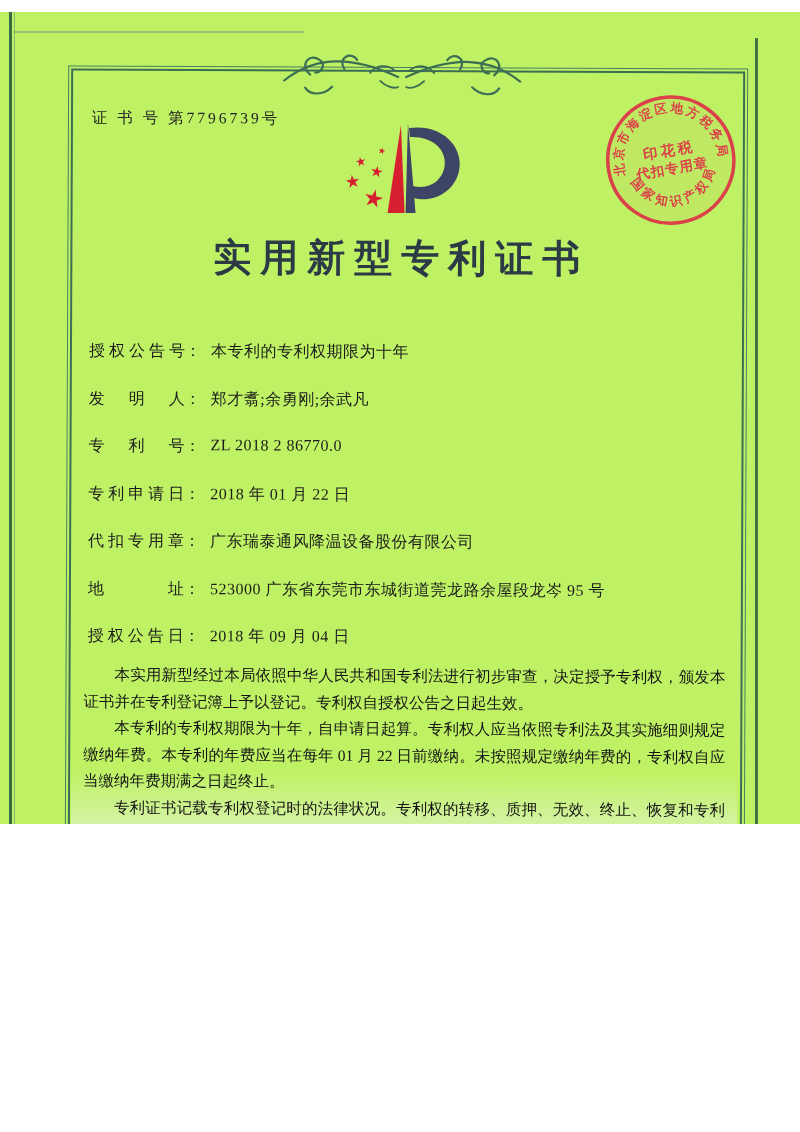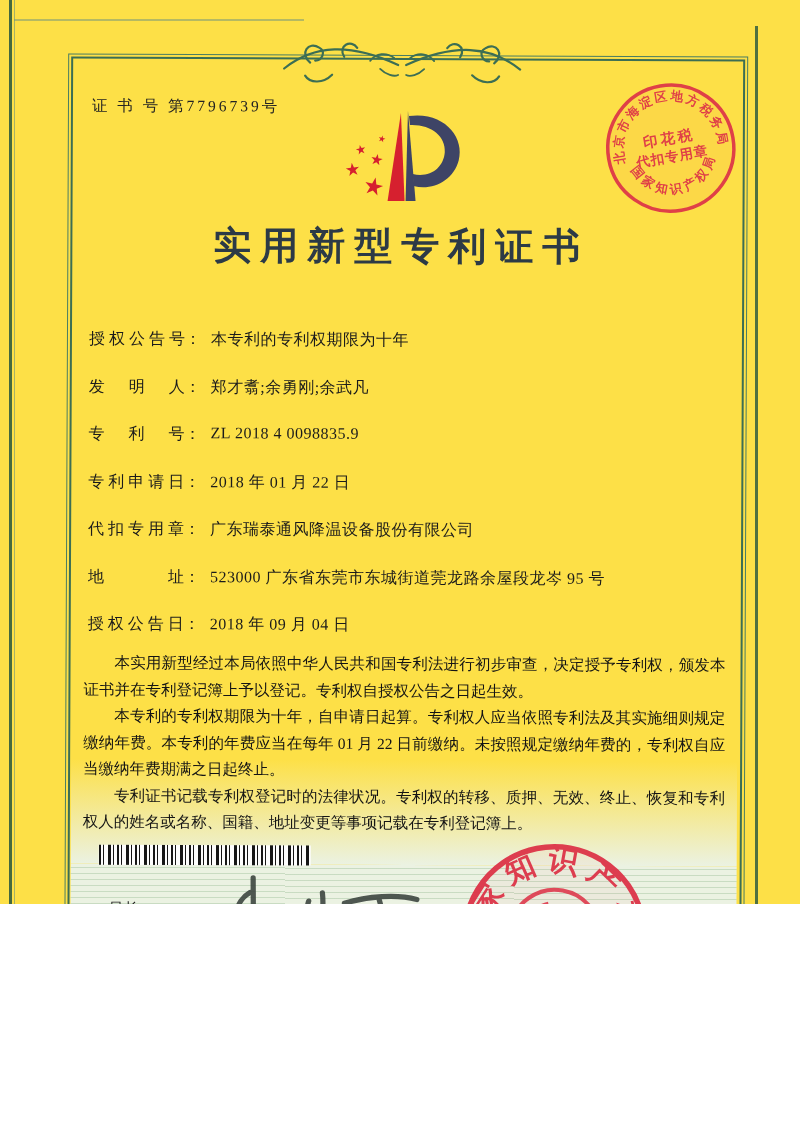--- a/index.html
+++ b/index.html
@@ -1,16 +1,16 @@
 <!DOCTYPE html>
 <html><head>
 <meta charset="utf-8">
 <style>
   html,body{margin:0;padding:0;background:#ffffff;}
-  #scan{position:relative;width:800px;height:904px;margin:0 auto;background:#fde047;overflow:hidden;
+  #scan{position:relative;width:800px;height:812px;margin:12px auto;background:#bef264;overflow:hidden;
         font-family:"Liberation Serif","DejaVu Serif",serif;color:#1b1b1b;}
   
   .edge{position:absolute;}
   #edge-left{left:9px;top:0;width:3px;height:1132px;background:#24543e;opacity:.85;}
   #edge-left2{left:14px;top:0;width:1px;height:1132px;background:#6d927d;opacity:.6;}
   #edge-right{left:755px;top:26px;width:3px;height:1106px;background:#24543e;opacity:.8;}
   #edge-top{left:14px;top:19px;width:290px;height:2px;background:#6d927d;opacity:.5;}
   #edge-bottom{left:28px;top:1077px;width:730px;height:3px;background:#3c423e;opacity:.8;}
   #edge-bottom-shadow{left:28px;top:1080px;width:730px;height:13px;background:linear-gradient(#c9ccc7,#f4f4f1);opacity:.7;}
 
@@ -175,21 +175,21 @@
       <div class="frow">
         <span class="flabel">授权公告号</span><span class="fcolon">：</span>
         <span class="fvalue">本专利的专利权期限为十年</span>
       </div>
       <div class="frow">
         <span class="flabel">发明人</span><span class="fcolon">：</span>
         <span class="fvalue">郑才翥;余勇刚;余武凡</span>
       </div>
       <div class="frow">
         <span class="flabel">专利号</span><span class="fcolon">：</span>
-        <span class="fvalue">ZL 2018 4 0098835.9</span>
+        <span class="fvalue">ZL 2018 2 86770.0</span>
       </div>
       <div class="frow">
         <span class="flabel">专利申请日</span><span class="fcolon">：</span>
         <span class="fvalue">2018 年 01 月 22 日</span>
       </div>
       <div class="frow">
         <span class="flabel">代扣专用章</span><span class="fcolon">：</span>
         <span class="fvalue">广东瑞泰通风降温设备股份有限公司</span>
       </div>
       <div class="frow">

